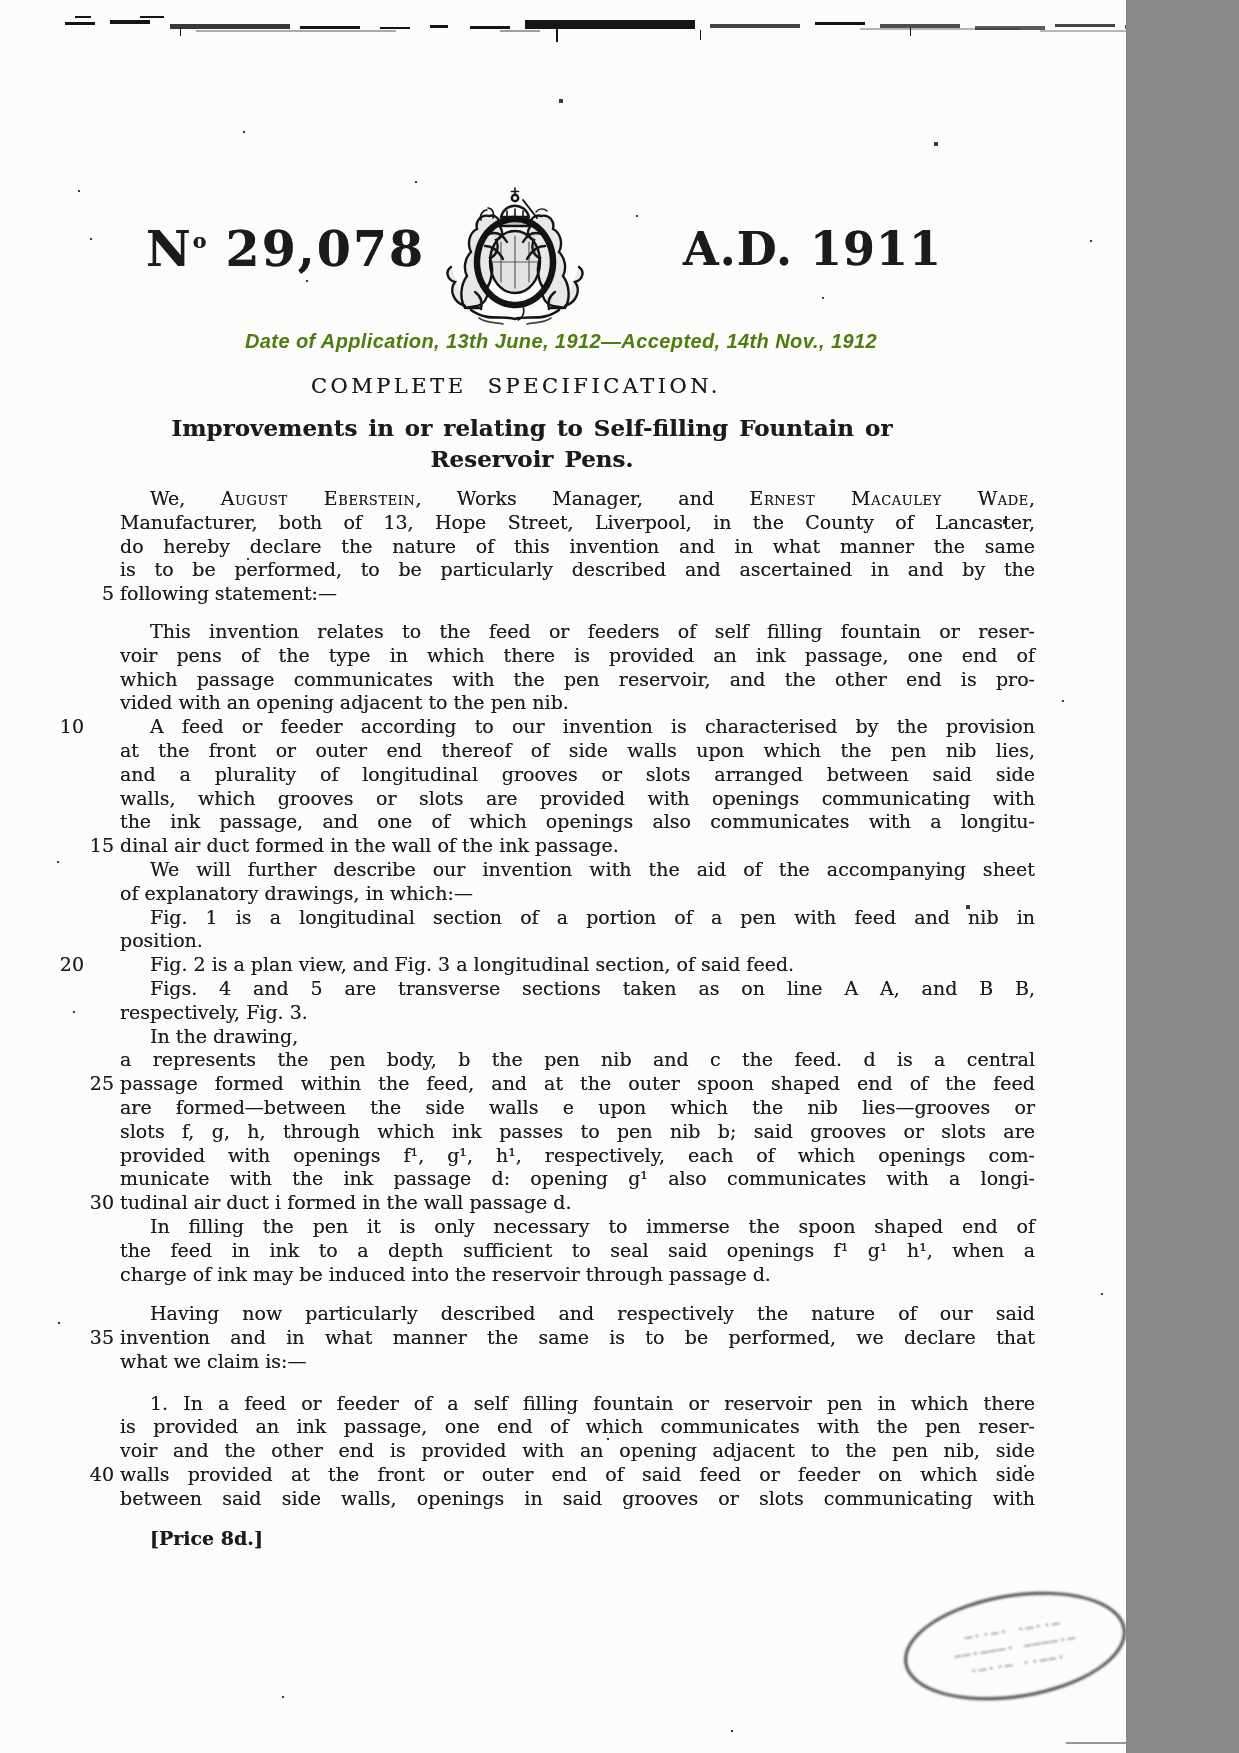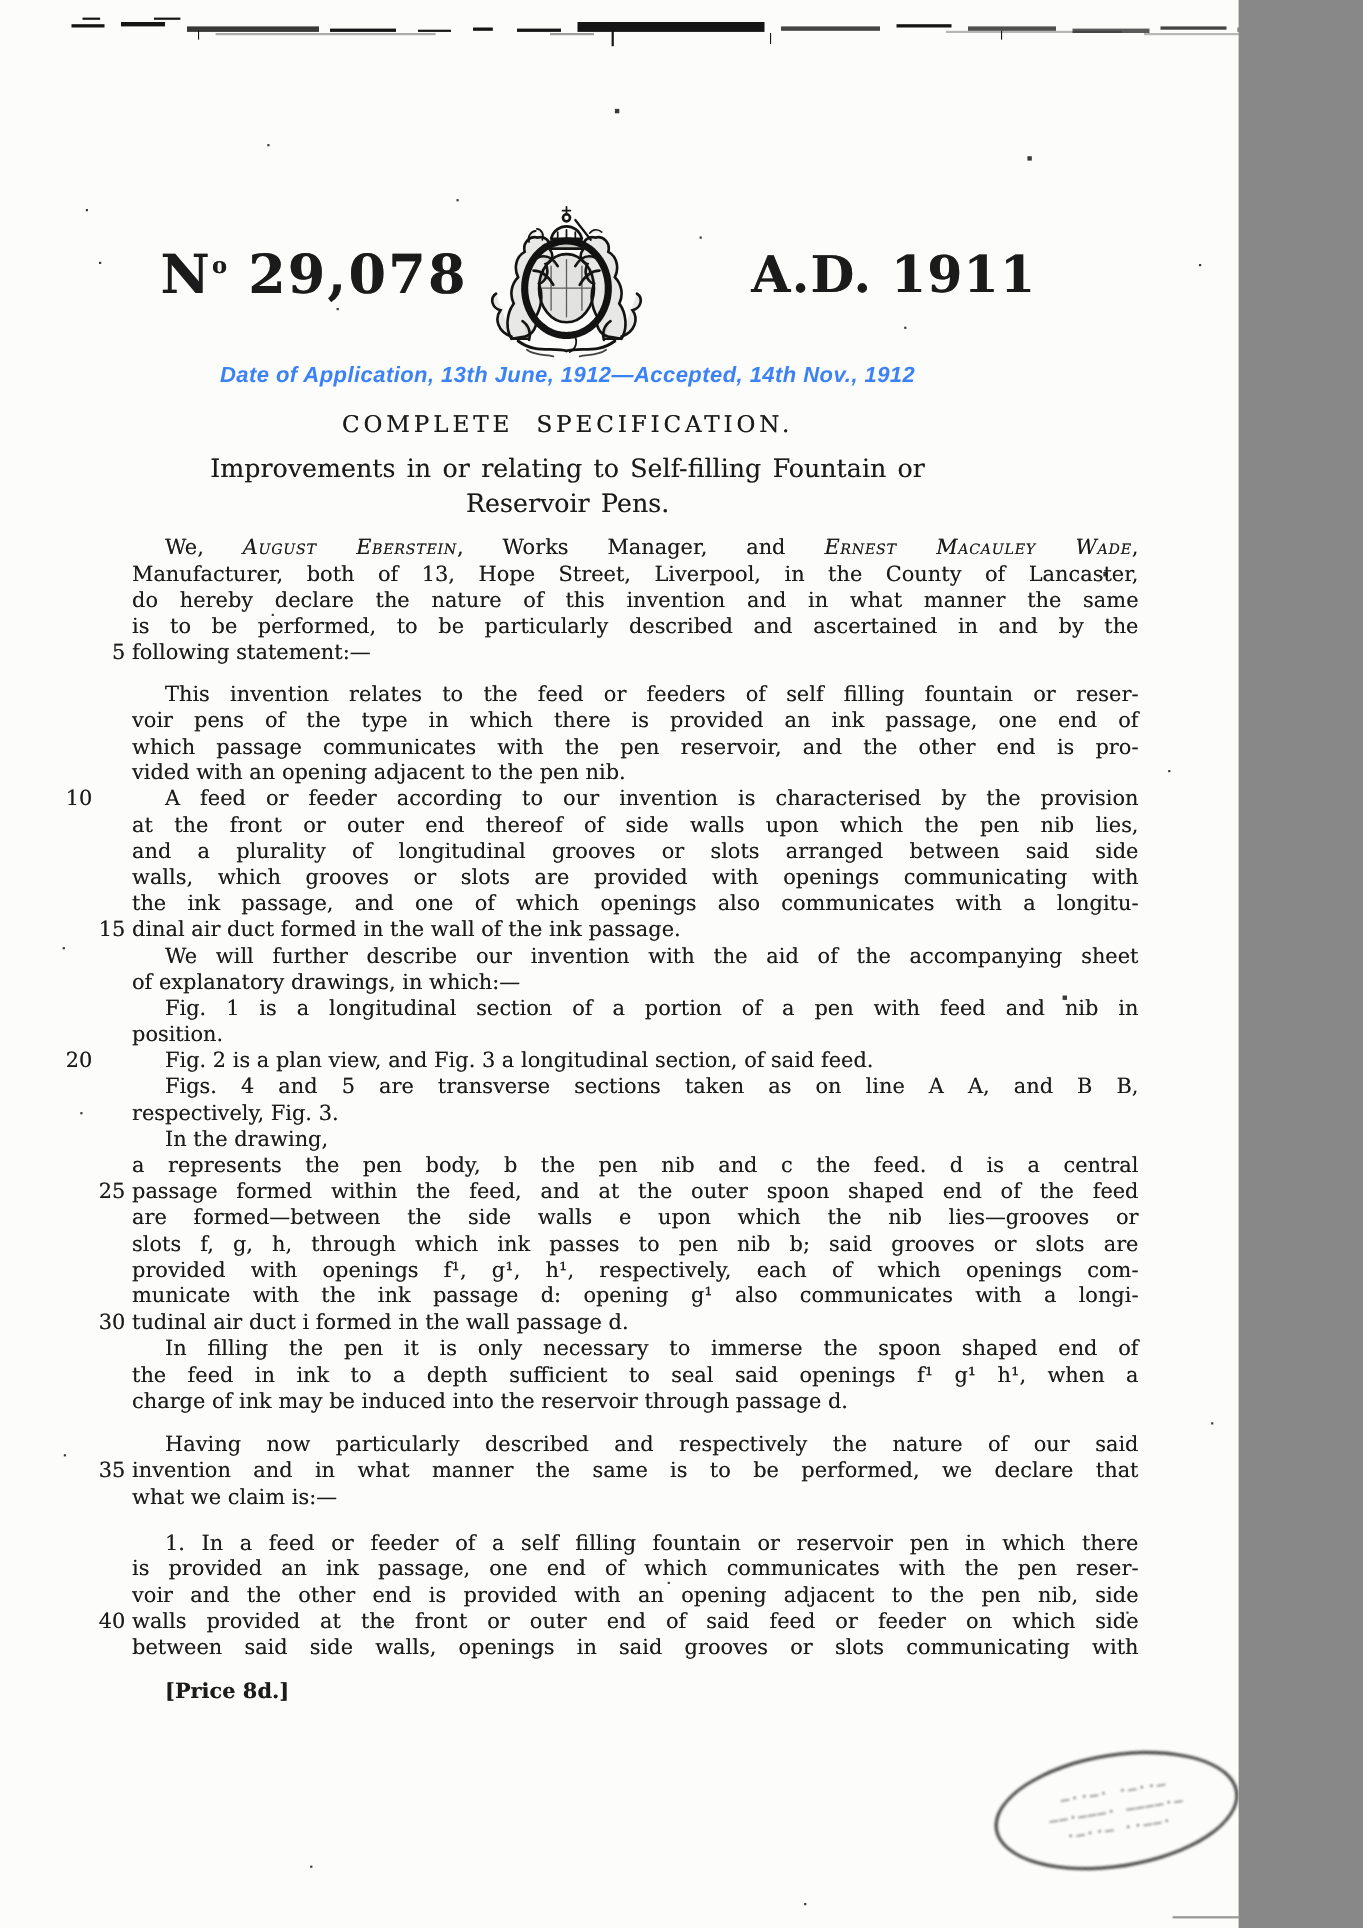--- a/index.html
+++ b/index.html
@@ -36,49 +36,50 @@
     font-size:46px; font-weight:bold; letter-spacing:1px;
     text-shadow:0 0 .6px rgba(0,0,0,.6);
     text-align:center;
   }
   .arms{position:absolute; left:403px; top:176px; width:224px; height:152px; filter:blur(.2px);}
   
   .cblock{position:absolute; left:0; width:1032px; text-align:center;}
   .date-line{
     top:330px; font-family:"Liberation Sans", sans-serif;
     font-style:italic; font-weight:bold; font-size:20px; letter-spacing:.4px;
-    color:#3b82f6;
+    color:#4d7c0f;
+    padding-left:45px;
   }
   .section-heading{
     top:374px; font-size:21px; letter-spacing:3.5px; word-spacing:11px;
     text-shadow:0 0 .5px rgba(0,0,0,.65);
   }
   .doc-title{
-    top:412px; font-size:23px; font-weight:normal; line-height:31px;
-    word-spacing:3px; text-shadow:0 0 .5px rgba(0,0,0,.5);
+    top:412px; font-size:23px; font-weight:bold; line-height:31px;
+    word-spacing:3px; text-shadow:0 0 .5px rgba(0,0,0,.5);padding-left:16px;
   }
   
   #body-lines{
     position:absolute; left:120px; top:487px; width:915px;
     font-size:19px;
   }
   .line{
     position:relative; height:23.8px; line-height:23.8px;
     text-align:justify; text-align-last:justify;
     text-shadow:0 0 .45px rgba(0,0,0,.55);
     white-space:normal;
   }
   .line.end{text-align-last:left;}
   .line.ind{padding-left:30px;}
   .lnum{
     position:absolute; left:-40px; width:34px; text-align:right;
     font-size:19px; text-align-last:right;
   }
   .line.ind .lnum{left:-70px;}
-  .sc{font-variant:small-caps; letter-spacing:.6px;font-style:italic;}
+  .sc{font-variant:small-caps; letter-spacing:.6px;}
   .price-line{
     margin-top:16px; margin-left:30px;
     font-size:19px; font-weight:bold; 
     text-align:left; text-align-last:left;
     text-shadow:0 0 .45px rgba(0,0,0,.55);
   }
   
   .stamp{
     position:absolute; left:903px; top:1594px; width:218px; height:98px;
     border:3px solid #2e2e2e; border-radius:50%;

